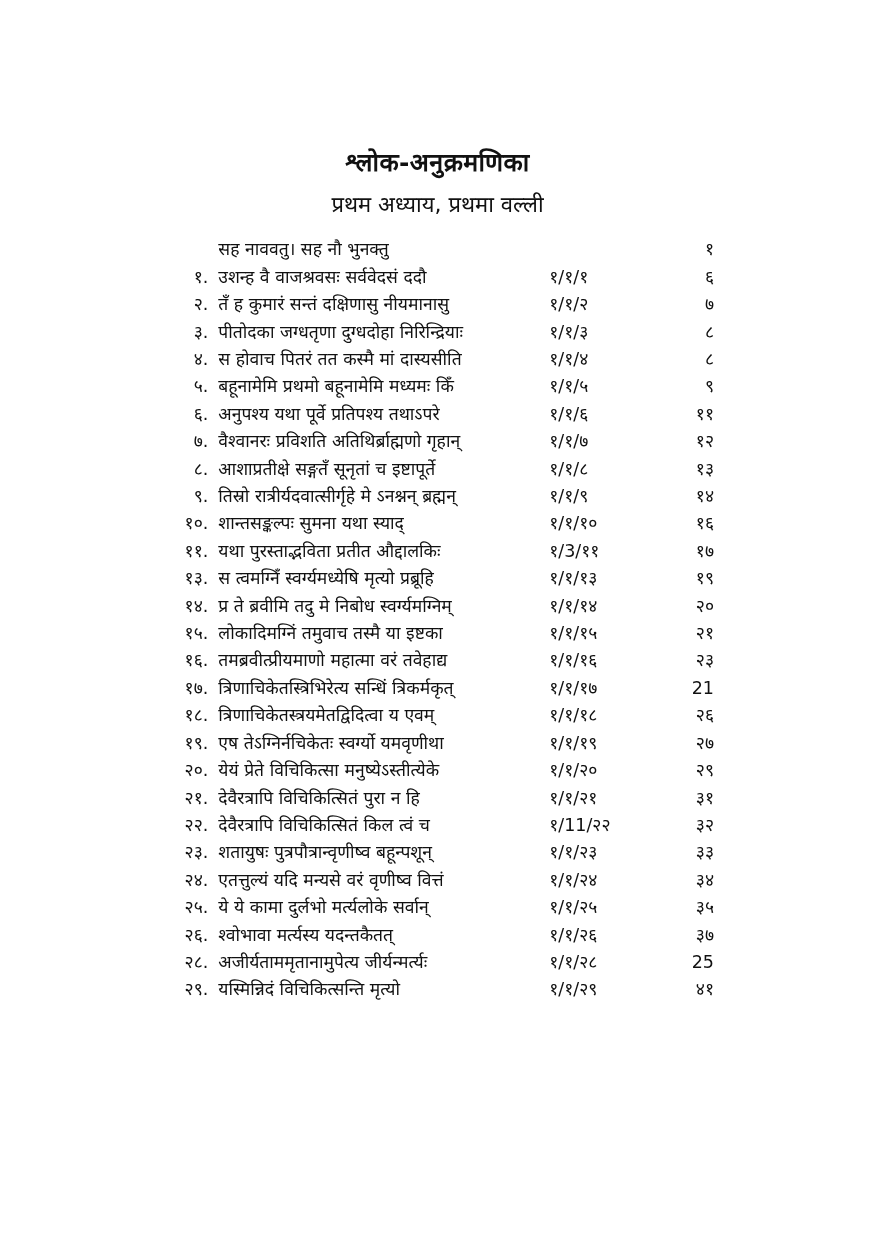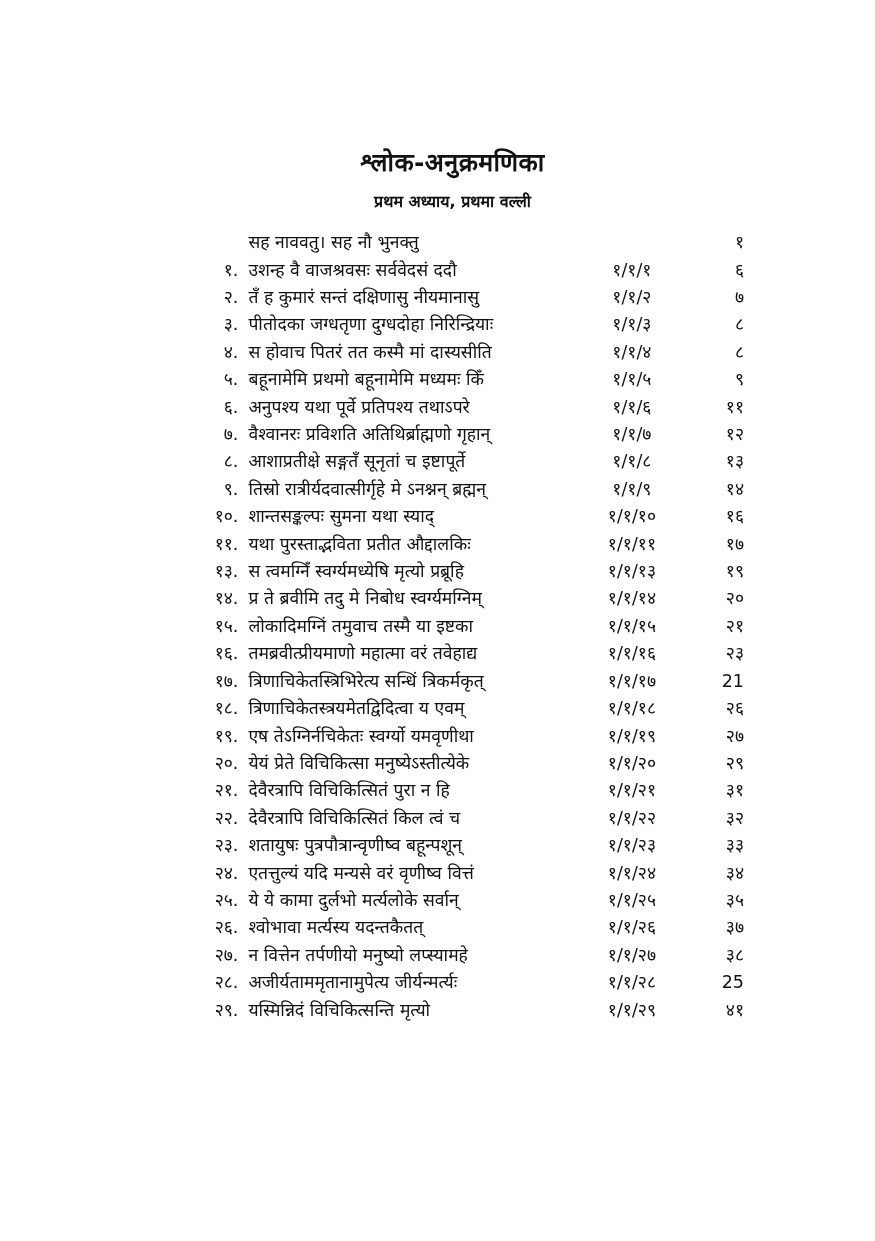--- a/index.html
+++ b/index.html
@@ -13,39 +13,38 @@
     font-family: "Liberation Serif", "DejaVu Serif", serif;
     color: #111111;
     -webkit-font-smoothing: antialiased;
   }
   #page {
     position: relative;
     width: 875px;
     height: 1241px;
     box-sizing: border-box;
     overflow: hidden;
-    padding-left: 30px;
   }
   .heading-block {
     margin: 0;
     padding-top: 148px;
     text-align: center;
   }
   .page-title {
     font-family: "DejaVu Sans", "Liberation Sans", sans-serif;
     font-weight: 700;
     font-size: 25px;
     letter-spacing: 0.4px;
     line-height: 1.2;
     margin: 0;
   }
   .page-subtitle {
     font-family: "DejaVu Sans", "Liberation Sans", sans-serif;
-    font-weight: 700;
-    font-size: 16px;
+    font-weight: 400;
+    font-size: 22px;
     line-height: 1.2;
     margin: 14px 0 0 0;
   }
   .index-table {
     margin: 18px 0 0 0;
     border-collapse: collapse;
     width: 560px;
     margin-left: 158px;
   }
   .index-table td {
@@ -60,21 +59,21 @@
     width: 52px;
     text-align: right;
     padding-right: 10px;
   }
   td.col-verse {
     width: 330px;
     text-align: left;
   }
   td.col-ref {
     width: 108px;
-    text-align: center;
+    text-align: left;
     padding-left: 6px;
   }
   td.col-page {
     width: 62px;
     text-align: right;
     padding-right: 4px;
   }
   .row-noindex td.col-num { color: transparent; }
 </style>
 </head>
@@ -151,21 +150,21 @@
         </tr>
         <tr class="index-row">
           <td class="col-num">१०.</td>
           <td class="col-verse">शान्तसङ्कल्पः सुमना यथा स्याद्</td>
           <td class="col-ref">१/१/१०</td>
           <td class="col-page">१६</td>
         </tr>
         <tr class="index-row">
           <td class="col-num">११.</td>
           <td class="col-verse">यथा पुरस्ताद्भविता प्रतीत औद्दालकिः</td>
-          <td class="col-ref">१/१/११</td>
+          <td class="col-ref">१/3/११</td>
           <td class="col-page">१७</td>
         </tr>
         <tr class="index-row">
           <td class="col-num">१३.</td>
           <td class="col-verse">स त्वमग्निँ स्वर्ग्यमध्येषि मृत्यो प्रब्रूहि</td>
           <td class="col-ref">१/१/१३</td>
           <td class="col-page">१९</td>
         </tr>
         <tr class="index-row">
           <td class="col-num">१४.</td>
@@ -211,21 +210,21 @@
         </tr>
         <tr class="index-row">
           <td class="col-num">२१.</td>
           <td class="col-verse">देवैरत्रापि विचिकित्सितं पुरा न हि</td>
           <td class="col-ref">१/१/२१</td>
           <td class="col-page">३१</td>
         </tr>
         <tr class="index-row">
           <td class="col-num">२२.</td>
           <td class="col-verse">देवैरत्रापि विचिकित्सितं किल त्वं च</td>
-          <td class="col-ref">१/१/२२</td>
+          <td class="col-ref">१/11/२२</td>
           <td class="col-page">३२</td>
         </tr>
         <tr class="index-row">
           <td class="col-num">२३.</td>
           <td class="col-verse">शतायुषः पुत्रपौत्रान्वृणीष्व बहून्पशून्</td>
           <td class="col-ref">१/१/२३</td>
           <td class="col-page">३३</td>
         </tr>
         <tr class="index-row">
           <td class="col-num">२४.</td>
@@ -239,26 +238,20 @@
           <td class="col-ref">१/१/२५</td>
           <td class="col-page">३५</td>
         </tr>
         <tr class="index-row">
           <td class="col-num">२६.</td>
           <td class="col-verse">श्वोभावा मर्त्यस्य यदन्तकैतत्</td>
           <td class="col-ref">१/१/२६</td>
           <td class="col-page">३७</td>
         </tr>
         <tr class="index-row">
-          <td class="col-num">२७.</td>
-          <td class="col-verse">न वित्तेन तर्पणीयो मनुष्यो लप्स्यामहे</td>
-          <td class="col-ref">१/१/२७</td>
-          <td class="col-page">३८</td>
-        </tr>
-        <tr class="index-row">
           <td class="col-num">२८.</td>
           <td class="col-verse">अजीर्यताममृतानामुपेत्य जीर्यन्मर्त्यः</td>
           <td class="col-ref">१/१/२८</td>
           <td class="col-page">25</td>
         </tr>
         <tr class="index-row">
           <td class="col-num">२९.</td>
           <td class="col-verse">यस्मिन्निदं विचिकित्सन्ति मृत्यो</td>
           <td class="col-ref">१/१/२९</td>
           <td class="col-page">४१</td>

